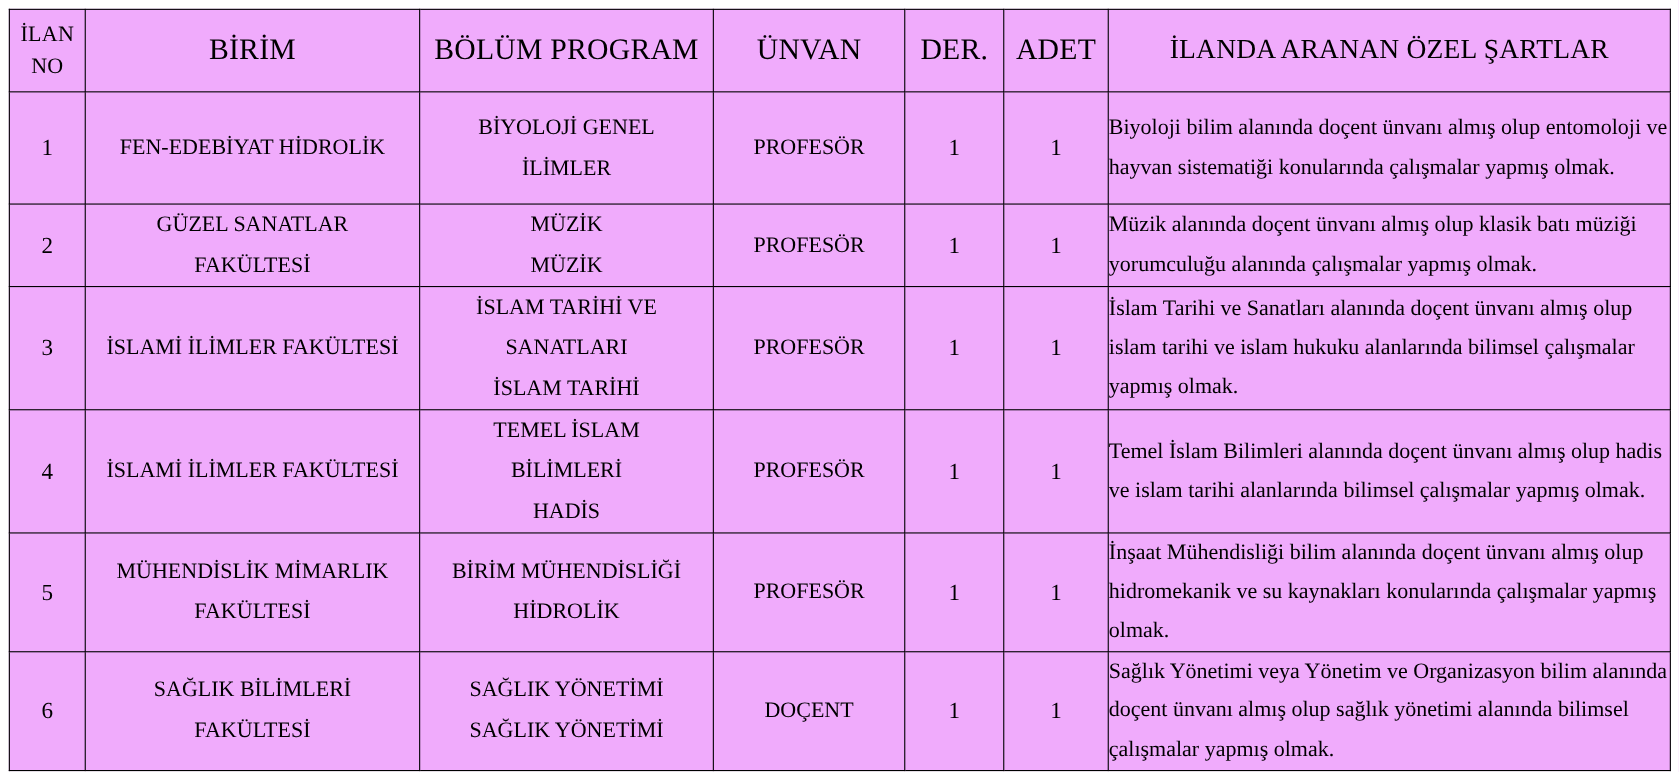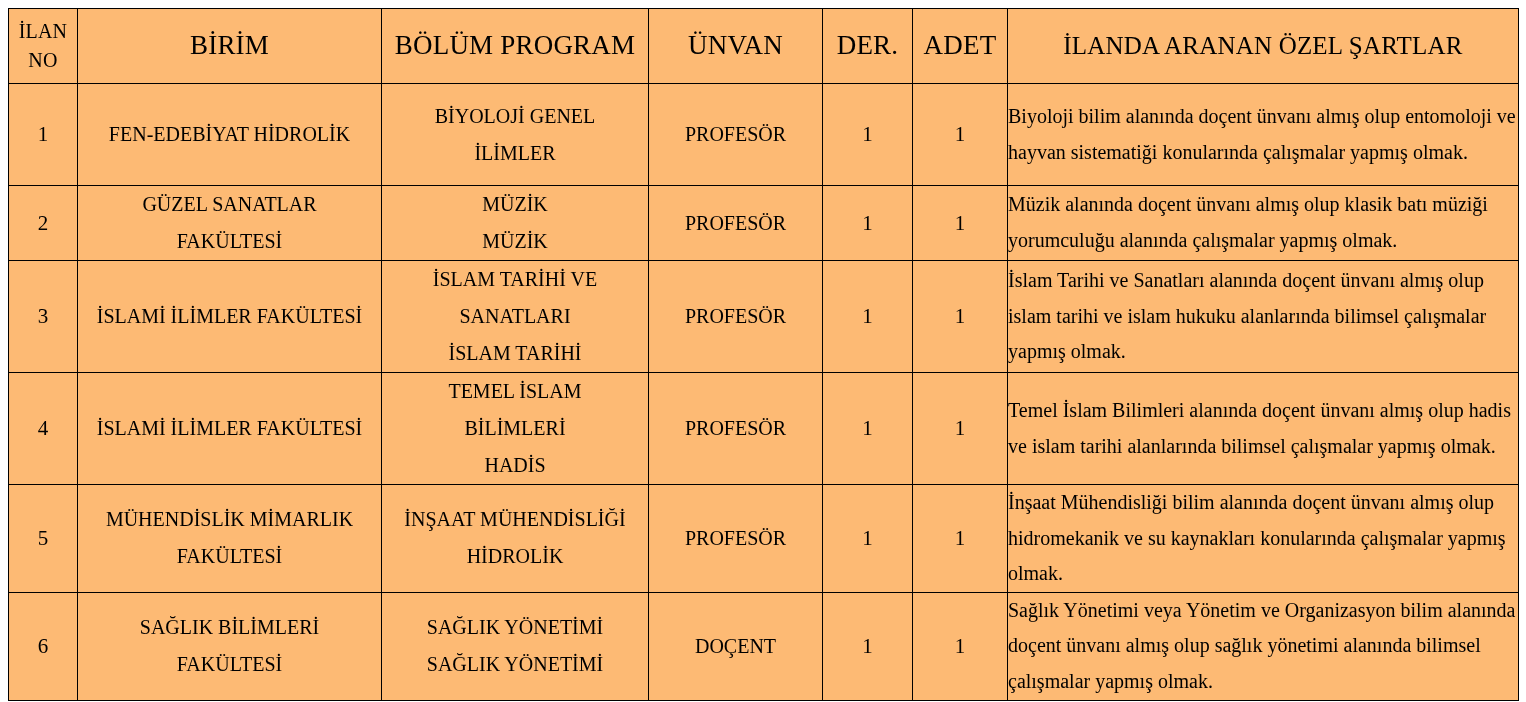--- a/index.html
+++ b/index.html
@@ -22,21 +22,21 @@
     box-sizing: border-box;
   }
 
   table.announce-table {
     position: absolute;
     left: 8px;
     top: 8px;
     width: 1510px;
     border-collapse: collapse;
     table-layout: fixed;
-    background: #fdba74;
+    background: #f0abfc;
   }
 
   table.announce-table td,
   table.announce-table th {
     border: 1.5px solid #000000;
     padding: 0;
     vertical-align: middle;
     font-weight: normal;
   }
 
@@ -201,21 +201,21 @@
         <td class="cell-sartlar">Temel İslam Bilimleri alanında doçent ünvanı almış olup hadis ve islam tarihi alanlarında bilimsel çalışmalar yapmış olmak.</td>
       </tr>
 
       <tr class="row-5">
         <td class="cell-no">5</td>
         <td class="cell-birim">
           <span class="stack-line">MÜHENDİSLİK MİMARLIK</span>
           <span class="stack-line">FAKÜLTESİ</span>
         </td>
         <td class="cell-bolum">
-          <span class="stack-line">İNŞAAT MÜHENDİSLİĞİ</span>
+          <span class="stack-line">BİRİM MÜHENDİSLİĞİ</span>
           <span class="stack-line">HİDROLİK</span>
         </td>
         <td class="cell-unvan">PROFESÖR</td>
         <td class="cell-der">1</td>
         <td class="cell-adet">1</td>
         <td class="cell-sartlar">İnşaat Mühendisliği bilim alanında doçent ünvanı almış olup hidromekanik ve su kaynakları konularında çalışmalar yapmış olmak.</td>
       </tr>
 
       <tr class="row-6">
         <td class="cell-no">6</td>

